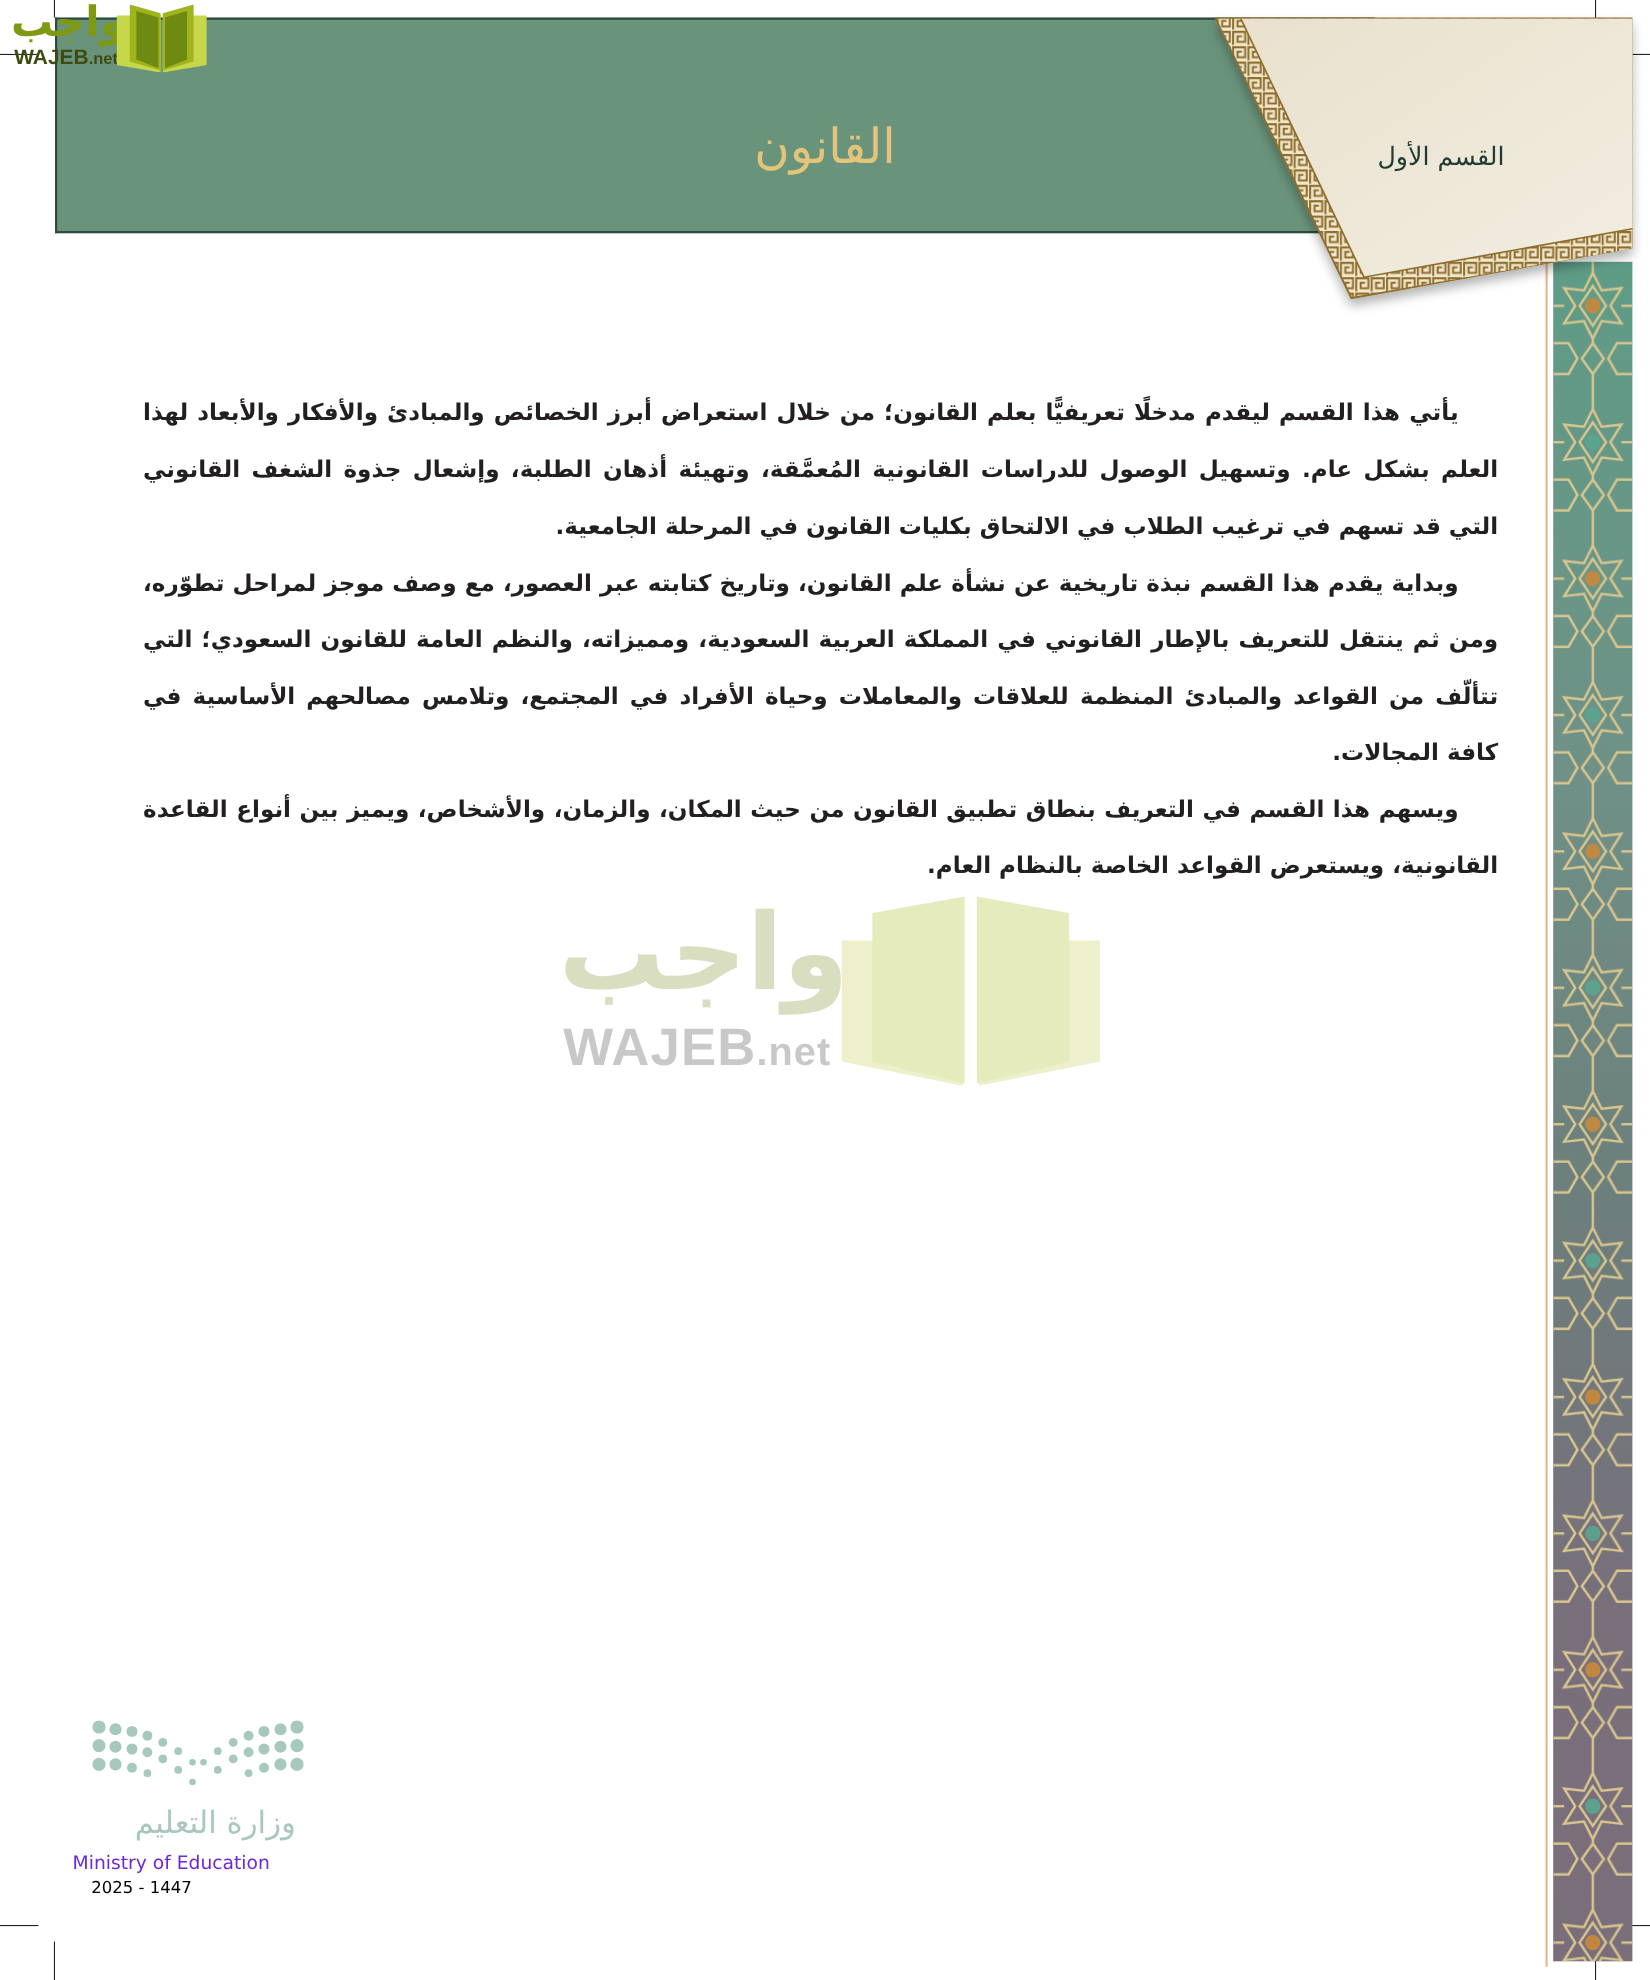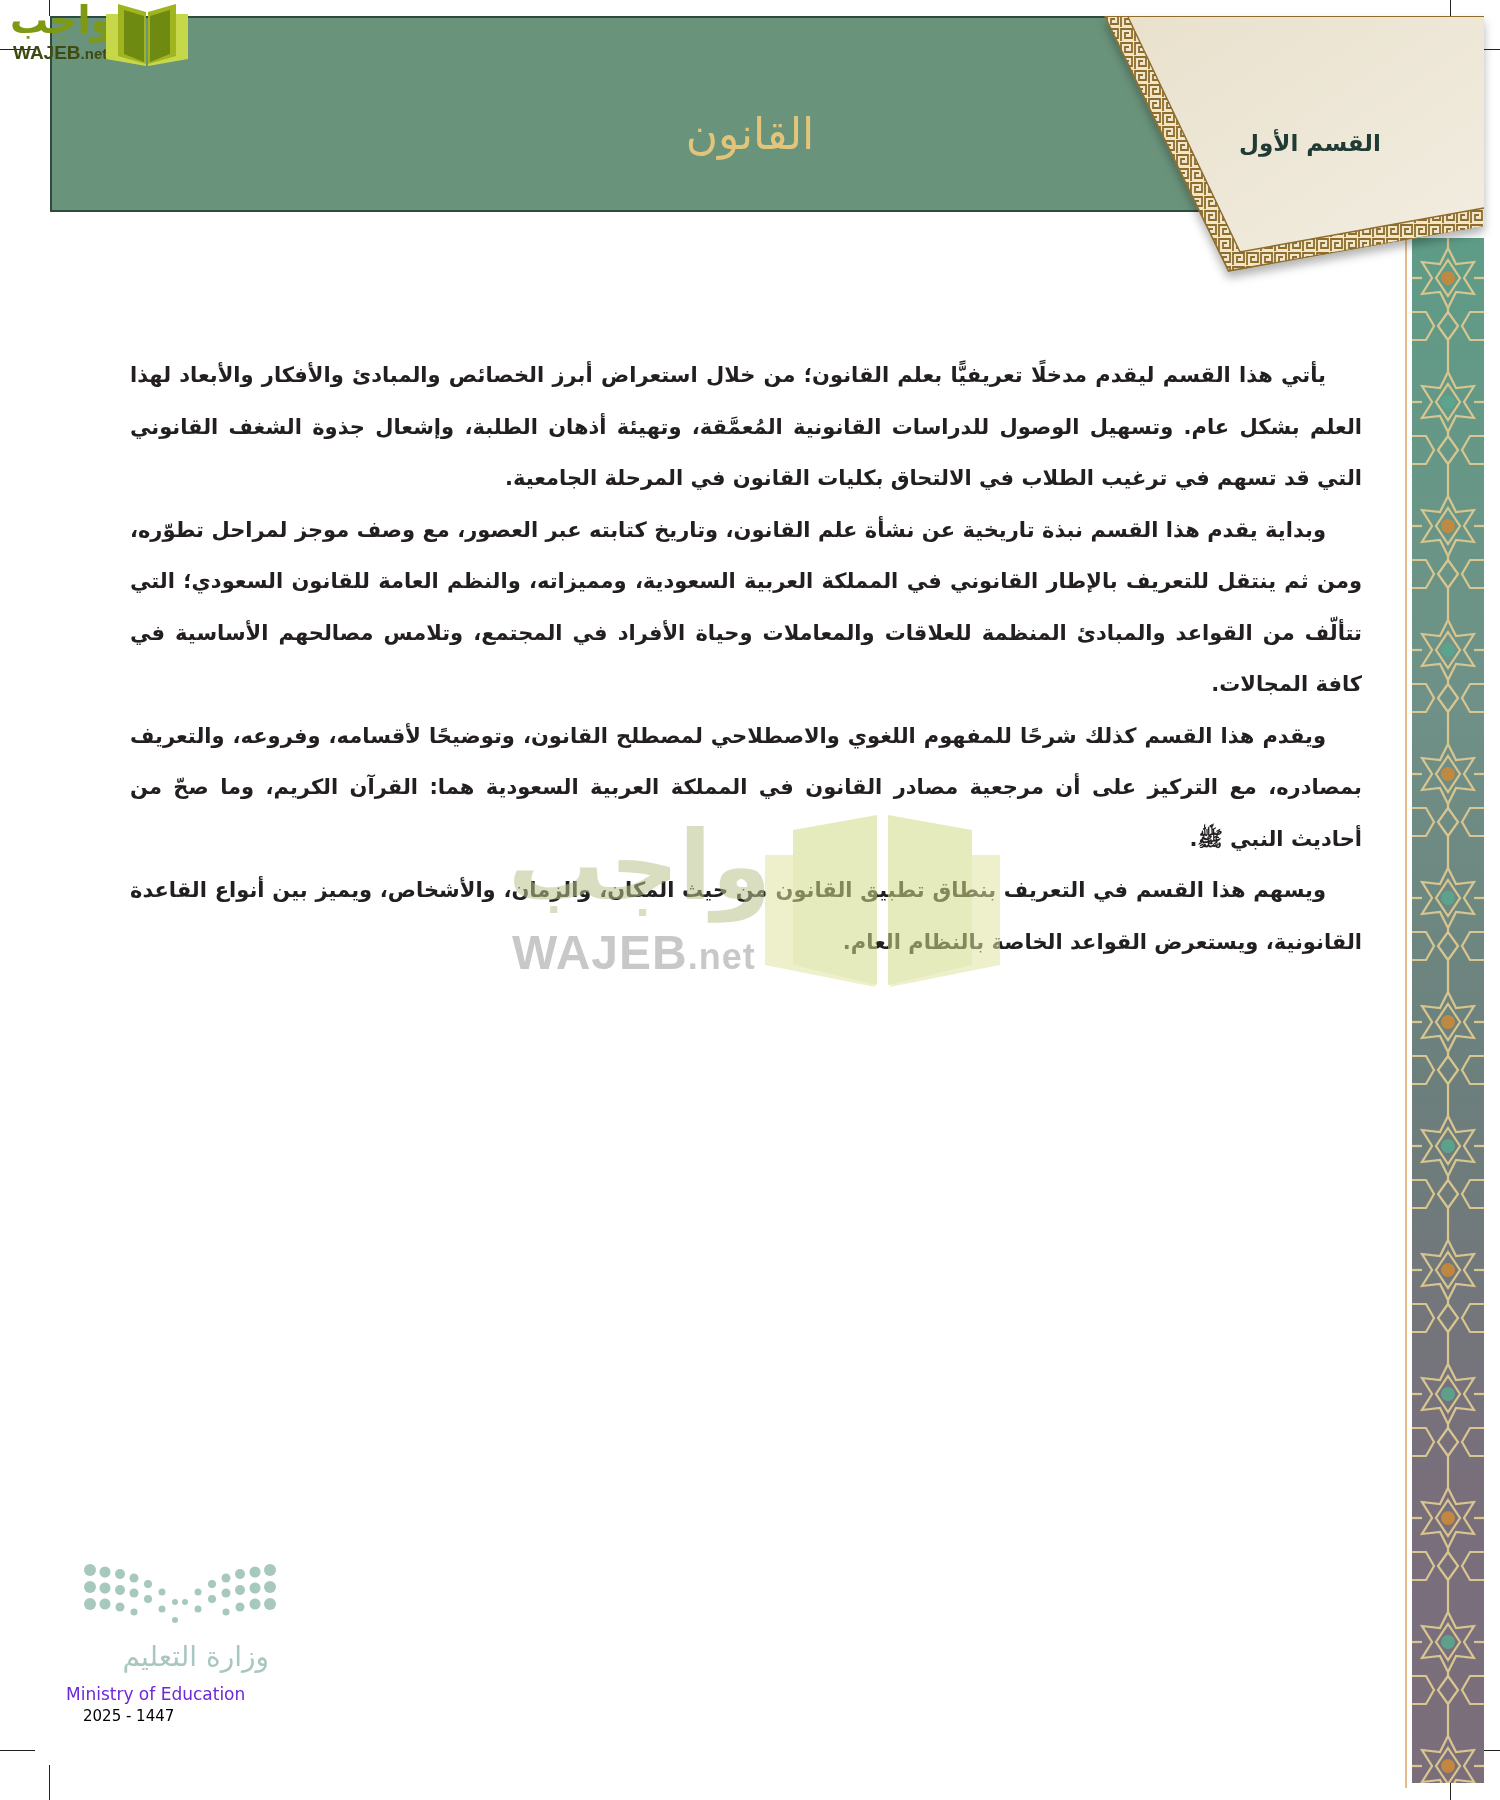--- a/index.html
+++ b/index.html
@@ -21,21 +21,21 @@
     position: absolute; left: 650px; top: 108px; width: 200px; text-align: center;
     font-family: "DejaVu Sans", sans-serif; font-weight: normal; font-size: 44px;
     color: #e2c47a; direction: rtl;
   }
 
   
   .panel-wrap { position: absolute; left: 0; top: 0; width: 1500px; height: 300px; pointer-events: none; }
   .panel-wrap svg { position: absolute; left: 0; top: 0; }
   .panel-title {
     position: absolute; left: 1235px; top: 130px; width: 150px; text-align: center;
-    font-weight: bold; font-size: 23px; color: #1f3b33; direction: rtl;
+    font-weight: normal; font-size: 23px; color: #1f3b33; direction: rtl;
     font-family: "DejaVu Sans", sans-serif;
   }
 
   
   .strip-line { position: absolute; left: 1405px; top: 238px; width: 2px; height: 1550px; background: #e6b98a; }
   .strip {
     position: absolute; left: 1412px; top: 238px; width: 72px; height: 1545px;
     background: linear-gradient(180deg, #5e9c86 0%, #6f9187 30%, #6c7f7c 55%, #786f7b 80%, #7b6e7b 100%);
     overflow: hidden;
   }
@@ -142,21 +142,20 @@
     <polygon points="1106,17 1484,17 1484,226 1229,270" fill="url(#key)"></polygon>
     <polygon points="1128,17 1484,17 1484,208 1240,252" fill="url(#cream)"></polygon>
     <polyline points="1128,17 1240,252 1484,208" fill="none" stroke="#8e6d2c" stroke-width="1.5"></polyline>
   </svg>
 </div>
 <div class="panel-title">القسم الأول</div>
 
 <div class="content">
   <p>يأتي هذا القسم ليقدم مدخلًا تعريفيًّا بعلم القانون؛ من خلال استعراض أبرز الخصائص والمبادئ والأفكار والأبعاد لهذا العلم بشكل عام. وتسهيل الوصول للدراسات القانونية المُعمَّقة، وتهيئة أذهان الطلبة، وإشعال جذوة الشغف القانوني التي قد تسهم في ترغيب الطلاب في الالتحاق بكليات القانون في المرحلة الجامعية.</p>
   <p>وبداية يقدم هذا القسم نبذة تاريخية عن نشأة علم القانون، وتاريخ كتابته عبر العصور، مع وصف موجز لمراحل تطوّره، ومن ثم ينتقل للتعريف بالإطار القانوني في المملكة العربية السعودية، ومميزاته، والنظم العامة للقانون السعودي؛ التي تتألّف من القواعد والمبادئ المنظمة للعلاقات والمعاملات وحياة الأفراد في المجتمع، وتلامس مصالحهم الأساسية في كافة المجالات.</p>
-  <p>ويقدم هذا القسم كذلك شرحًا للمفهوم اللغوي والاصطلاحي لمصطلح القانون، وتوضيحًا لأقسامه، وفروعه، والتعريف بمصادره، مع التركيز على أن مرجعية مصادر القانون في المملكة العربية السعودية هما: القرآن الكريم، وما صحّ من أحاديث النبي ﷺ.</p>
   <p>ويسهم هذا القسم في التعريف بنطاق تطبيق القانون من حيث المكان، والزمان، والأشخاص، ويميز بين أنواع القاعدة القانونية، ويستعرض القواعد الخاصة بالنظام العام.</p>
 </div>
 
 <div class="wm wm-ar">واجب</div>
 <div class="wm wm-en"><span>WAJEB</span><small>.net</small></div>
 <div class="wm wm-book">
   <svg width="235" height="172" viewBox="0 0 235 172">
     <path d="M0,40 L110,40 L110,172 L0,150 Z" fill="#dfe5a0"></path>
     <path d="M125,40 L235,40 L235,150 L125,172 Z" fill="#dfe5a0"></path>
     <path d="M28,15 L112,0 L112,170 L28,150 Z" fill="#d2dc8a"></path>

